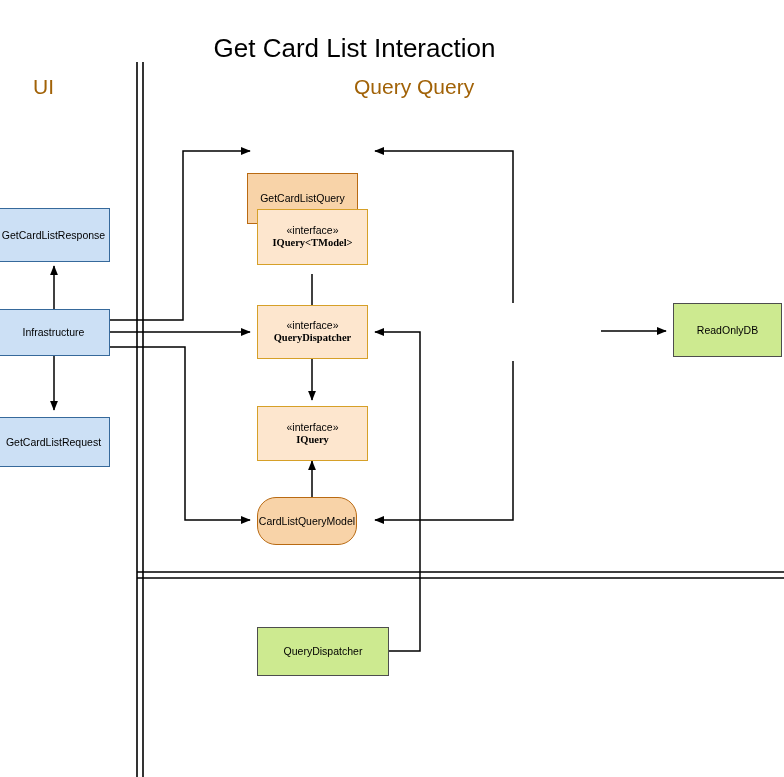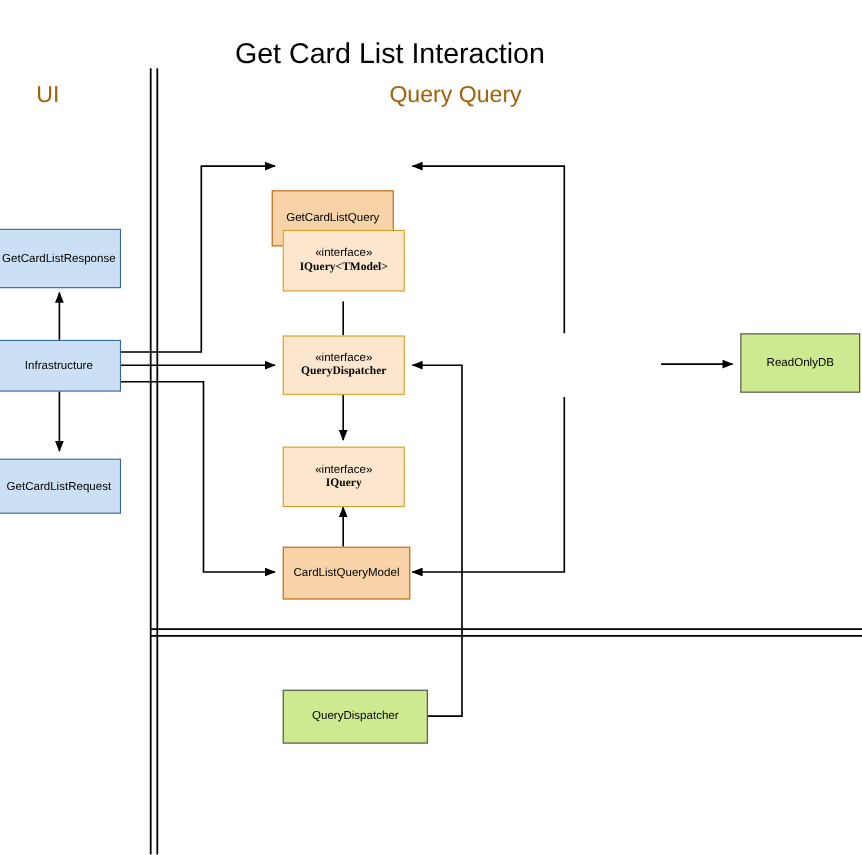--- a/index.html
+++ b/index.html
@@ -163,21 +163,21 @@
   <div class="node fill-orange-light t-iface" style="left:257px; top:305px; width:111px; height:54px;">
     <span class="ln kw">«interface»</span>
     <span class="ln nm">QueryDispatcher</span>
   </div>
 
   <div class="node fill-orange-light t-iface" style="left:257px; top:406px; width:111px; height:55px;">
     <span class="ln kw">«interface»</span>
     <span class="ln nm">IQuery</span>
   </div>
 
-  <div class="node fill-orange-dark t-small" style="left:257px; top:497px; width:116px; height:48px;">
+  <div class="node fill-orange-dark t-small" style="left:257px; top:497px; width:100px; height:48px;border-radius:19px;">
     <span class="ln">CardListQueryModel</span>
   </div>
 
 
   <div class="node fill-green t-small" style="left:673px; top:303px; width:109px; height:54px;">
     <span class="ln">ReadOnlyDB</span>
   </div>
 
   <div class="node fill-green t-small" style="left:257px; top:627px; width:132px; height:49px;">
     <span class="ln">QueryDispatcher</span>

